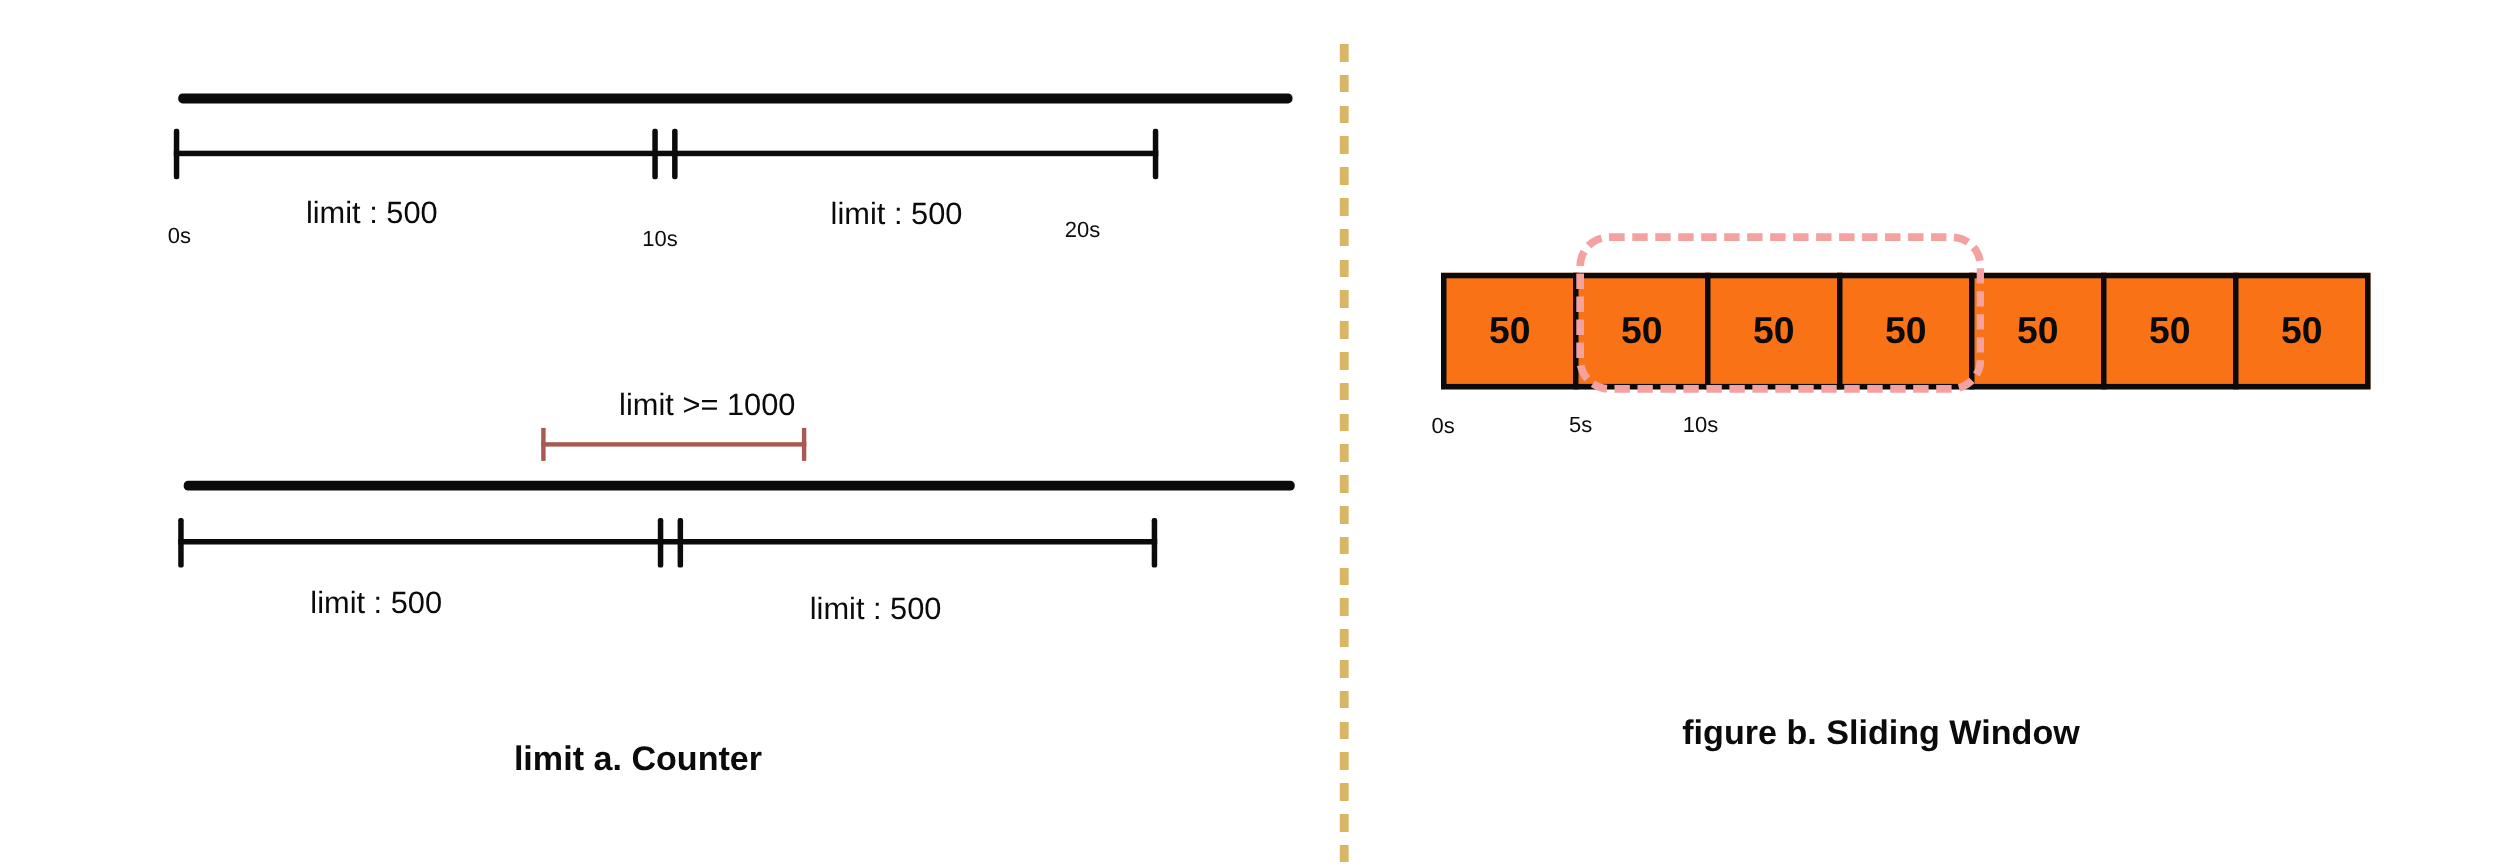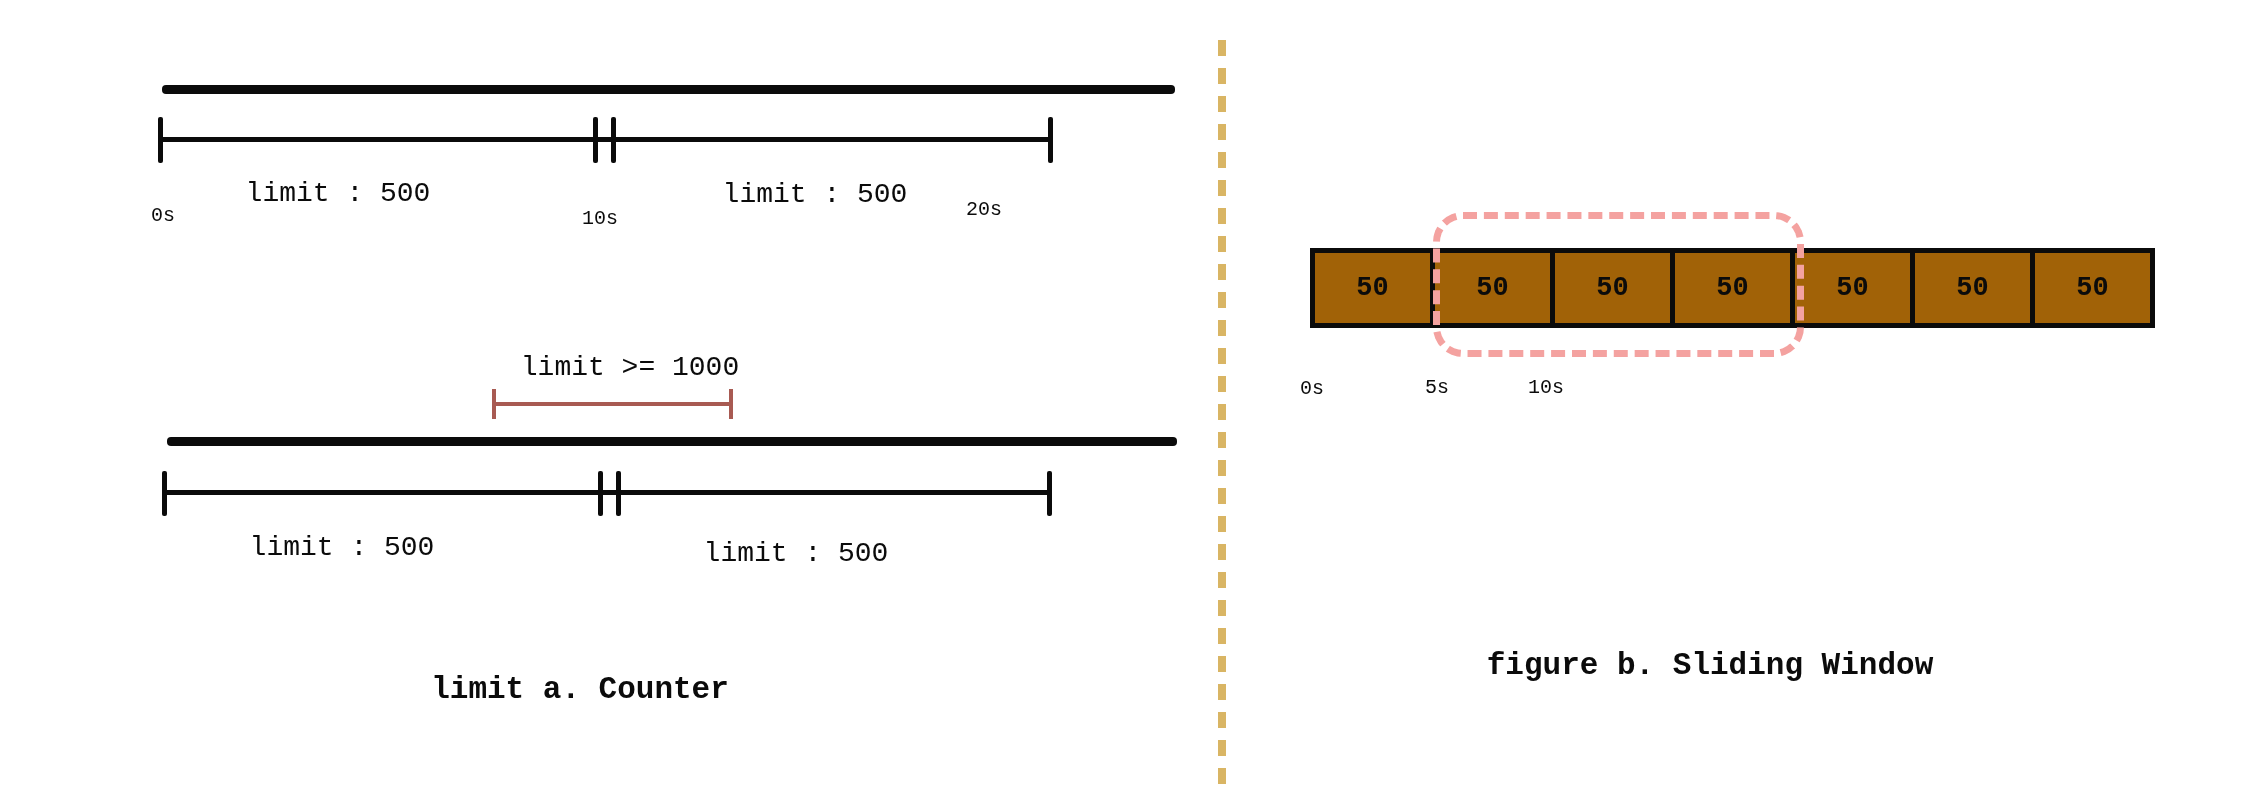--- a/index.html
+++ b/index.html
@@ -1,39 +1,39 @@
 <!DOCTYPE html>
 <html style="--divider: #d9b564; --counter_window: #a85a52; --sliding_window: #f4a2a0; --ink: #0b0b0b;"><head>
 <meta charset="utf-8">
 <style>
   html,body { margin:0; padding:0; background:#ffffff; }
   .canvas {
     position:relative; width:2268px; height:788px; background:#ffffff;
-    font-family:Liberation Mono, monospace; color:#0b0b0b; overflow:hidden;
+    font-family:Liberation Sans, sans-serif; color:#0b0b0b; overflow:hidden;
   }
   
   .thick { position:absolute; height:9px; background:#0b0b0b; border-radius:4px; }
   
   .bracket { position:absolute; }
   .bracket .hline { position:absolute; left:0; right:0; height:5px; background:#0b0b0b; }
   .bracket .tick  { position:absolute; top:0; bottom:0; width:5px; background:#0b0b0b; border-radius:2px; }
   
   .window-bracket { position:absolute; left:492px; top:389px; width:241px; height:30px; }
   .window-bracket .hline { position:absolute; left:0; right:0; top:13px; height:4px; background:var(--counter_window); }
   .window-bracket .tick  { position:absolute; top:0; bottom:0; width:4px; background:var(--counter_window); }
   
   .label { position:absolute; transform:translateX(-50%); font-size:28px; white-space:nowrap; }
   .time  { font-size:20px; }
   .caption { position:absolute; transform:translateX(-50%); font-size:31px; font-weight:bold; white-space:nowrap; }
   
   .cells { position:absolute; left:1310px; top:248px; display:flex; }
   .cell {
-    width:125px; height:80px; box-sizing:border-box; border:5px solid #0b0b0b;
+    width:125px; height:106px; box-sizing:border-box; border:5px solid #0b0b0b;
     margin-left:-5px; display:flex; align-items:center; justify-content:center;
-    font-size:27px; font-weight:bold; background:#a16207;
+    font-size:34px; font-weight:bold; background:#f97316;
   }
   .cell:first-child { margin-left:0; }
   .slide-window {
     position:absolute; left:1433px; top:212px; width:357px; height:131px;
     border:7px dashed var(--sliding_window); border-radius:30px;
   }
   
   .divider {
     position:absolute; left:1218px; top:40px; width:8px; height:746px;
     background:repeating-linear-gradient(to bottom, var(--divider) 0 16px, transparent 16px 28px);
@@ -56,21 +56,21 @@
       <div class="tick" style="left:890px;"></div>
     </div>
 
     <div class="label" style="left:338px; top:178px;">limit : 500</div>
     <div class="label" style="left:815px; top:179px;">limit : 500</div>
 
     <div class="label time" style="left:163px; top:204px;">0s</div>
     <div class="label time" style="left:600px; top:207px;">10s</div>
     <div class="label time" style="left:984px; top:198px;text-align:right;">20s</div>
 
-    <div class="label" style="left:630px; top:352px;">limit &gt;= 1000</div>
+    <div class="label" style="left:643px; top:352px;">limit &gt;= 1000</div>
 
     <div class="window-bracket">
       <div class="hline"></div>
       <div class="tick" style="left:0;"></div>
       <div class="tick" style="left:237px;"></div>
     </div>
 
     <div class="thick" style="left:167px; top:437px; width:1010px;"></div>
 
     <div class="bracket" style="left:162px; top:471px; width:890px; height:45px;">

